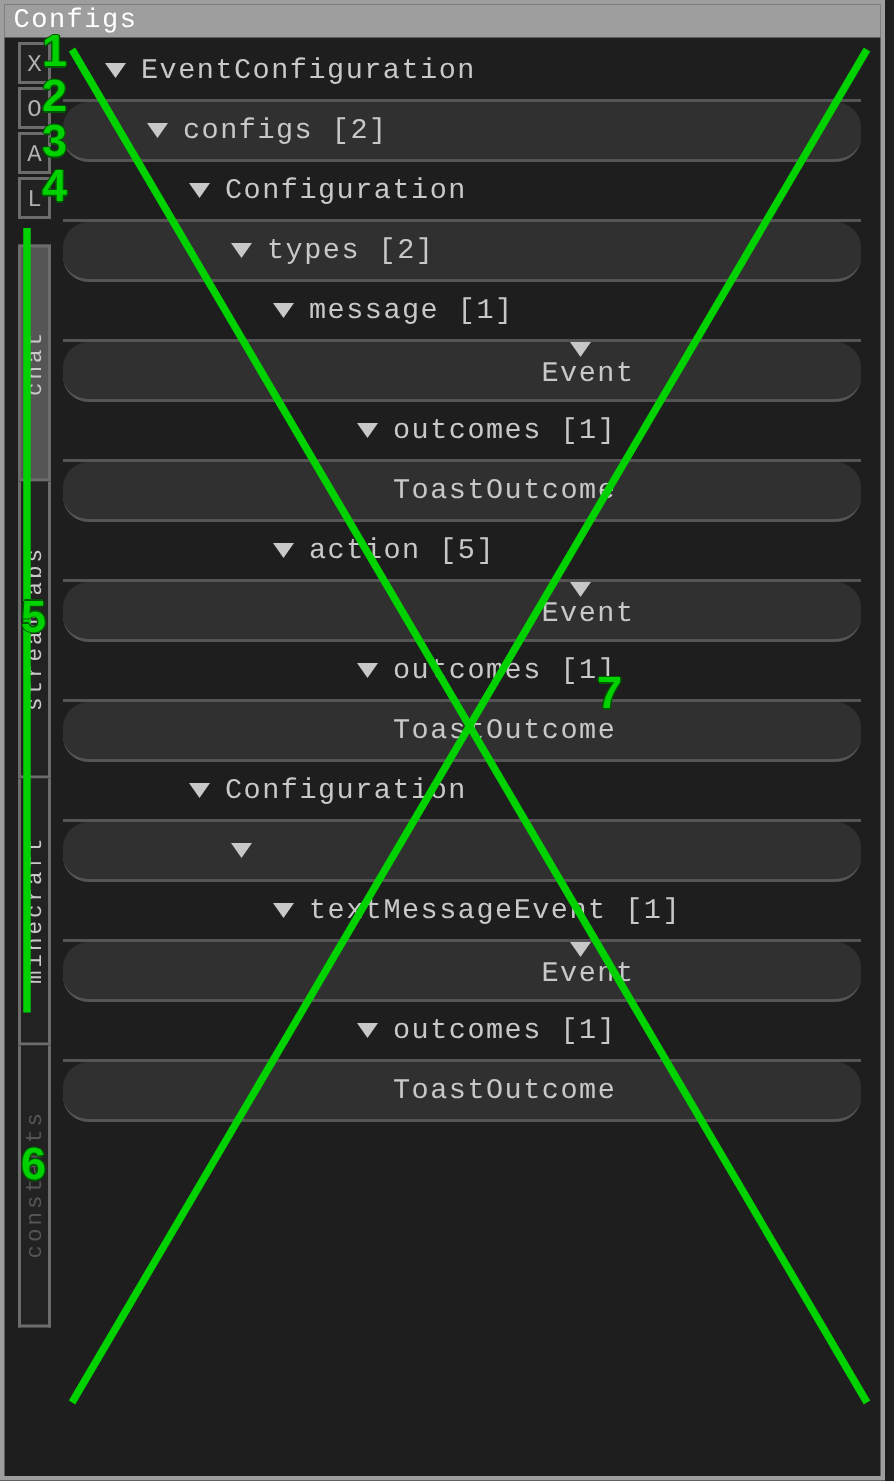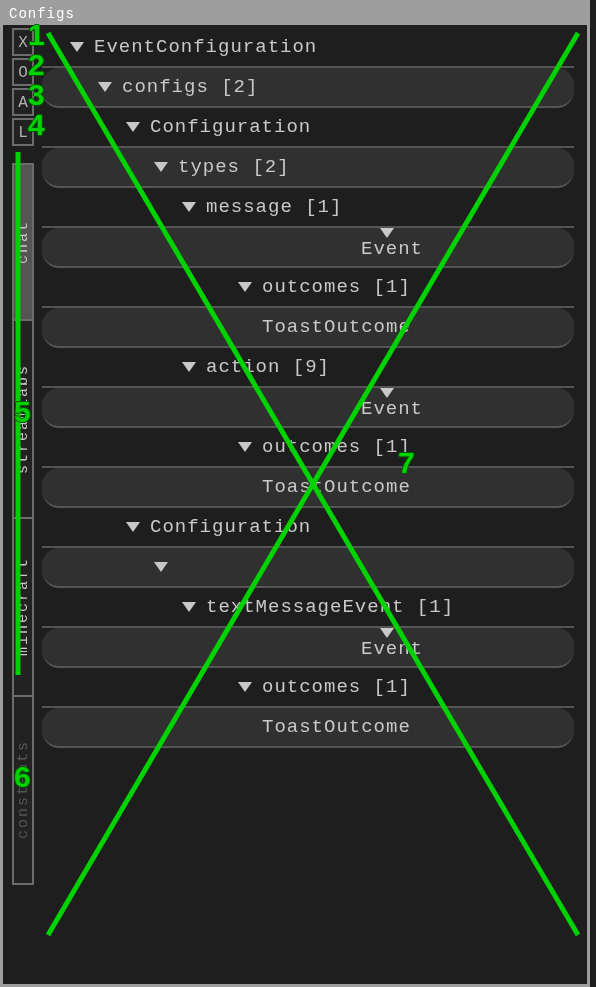--- a/index.html
+++ b/index.html
@@ -1,21 +1,21 @@
 <!DOCTYPE html>
 <html><head>
 <meta charset="utf-8">
 <style>
   * { margin:0; padding:0; box-sizing:border-box; }
   html,body { width:596px; height:987px; background:#1e1e1e; overflow:hidden;
               font-family:"Courier New",monospace; font-size:20px; color:#c8c8c8; }
   .window { position:absolute; left:0; top:0; width:590px; height:987px;
             border:3px solid #9e9e9e; background:#1e1e1e; }
   .titlebar { height:22px; background:#9e9e9e; color:#fff; padding-left:6px;
-              font-size:14px; line-height:22px; letter-spacing:1px; }
+              font-size:18px; line-height:22px; letter-spacing:1px; }
   .body { position:absolute; left:3px; top:25px; right:3px; bottom:3px; }
   .toolbar { position:absolute; left:6px; top:0; width:22px; }
   .tool { width:22px; height:28px; border:2px solid #6c6c6c; color:#b0b0b0;
           text-align:center; line-height:26px; margin-bottom:2px;
           font-size:16px; background:#222; cursor:pointer; }
   .sidetabs { position:absolute; left:6px; top:135px; width:22px; }
   .sidetab { width:22px; border-left:2px solid #6c6c6c; border-right:2px solid #6c6c6c;
              border-bottom:2px solid #6c6c6c; display:flex; align-items:center;
              justify-content:center; background:#222; font-size:15px; cursor:pointer; }
   .sidetab:first-child { border-top:2px solid #6c6c6c; }
@@ -98,21 +98,21 @@
         <div class="row ind7">
           <span class="arrow"></span>
           <span>outcomes [1]</span>
         </div>
         <div class="row ind7 alt">
           <span class="noarrow"></span>
           <span>ToastOutcome</span>
         </div>
         <div class="row ind5">
           <span class="arrow"></span>
-          <span>action [9]</span>
+          <span>action [5]</span>
         </div>
         <div class="row ind6 alt">
           <span class="arrow"></span>
           <span>Event</span>
         </div>
         <div class="row ind7">
           <span class="arrow"></span>
           <span>outcomes [1]</span>
         </div>
         <div class="row ind7 alt">

